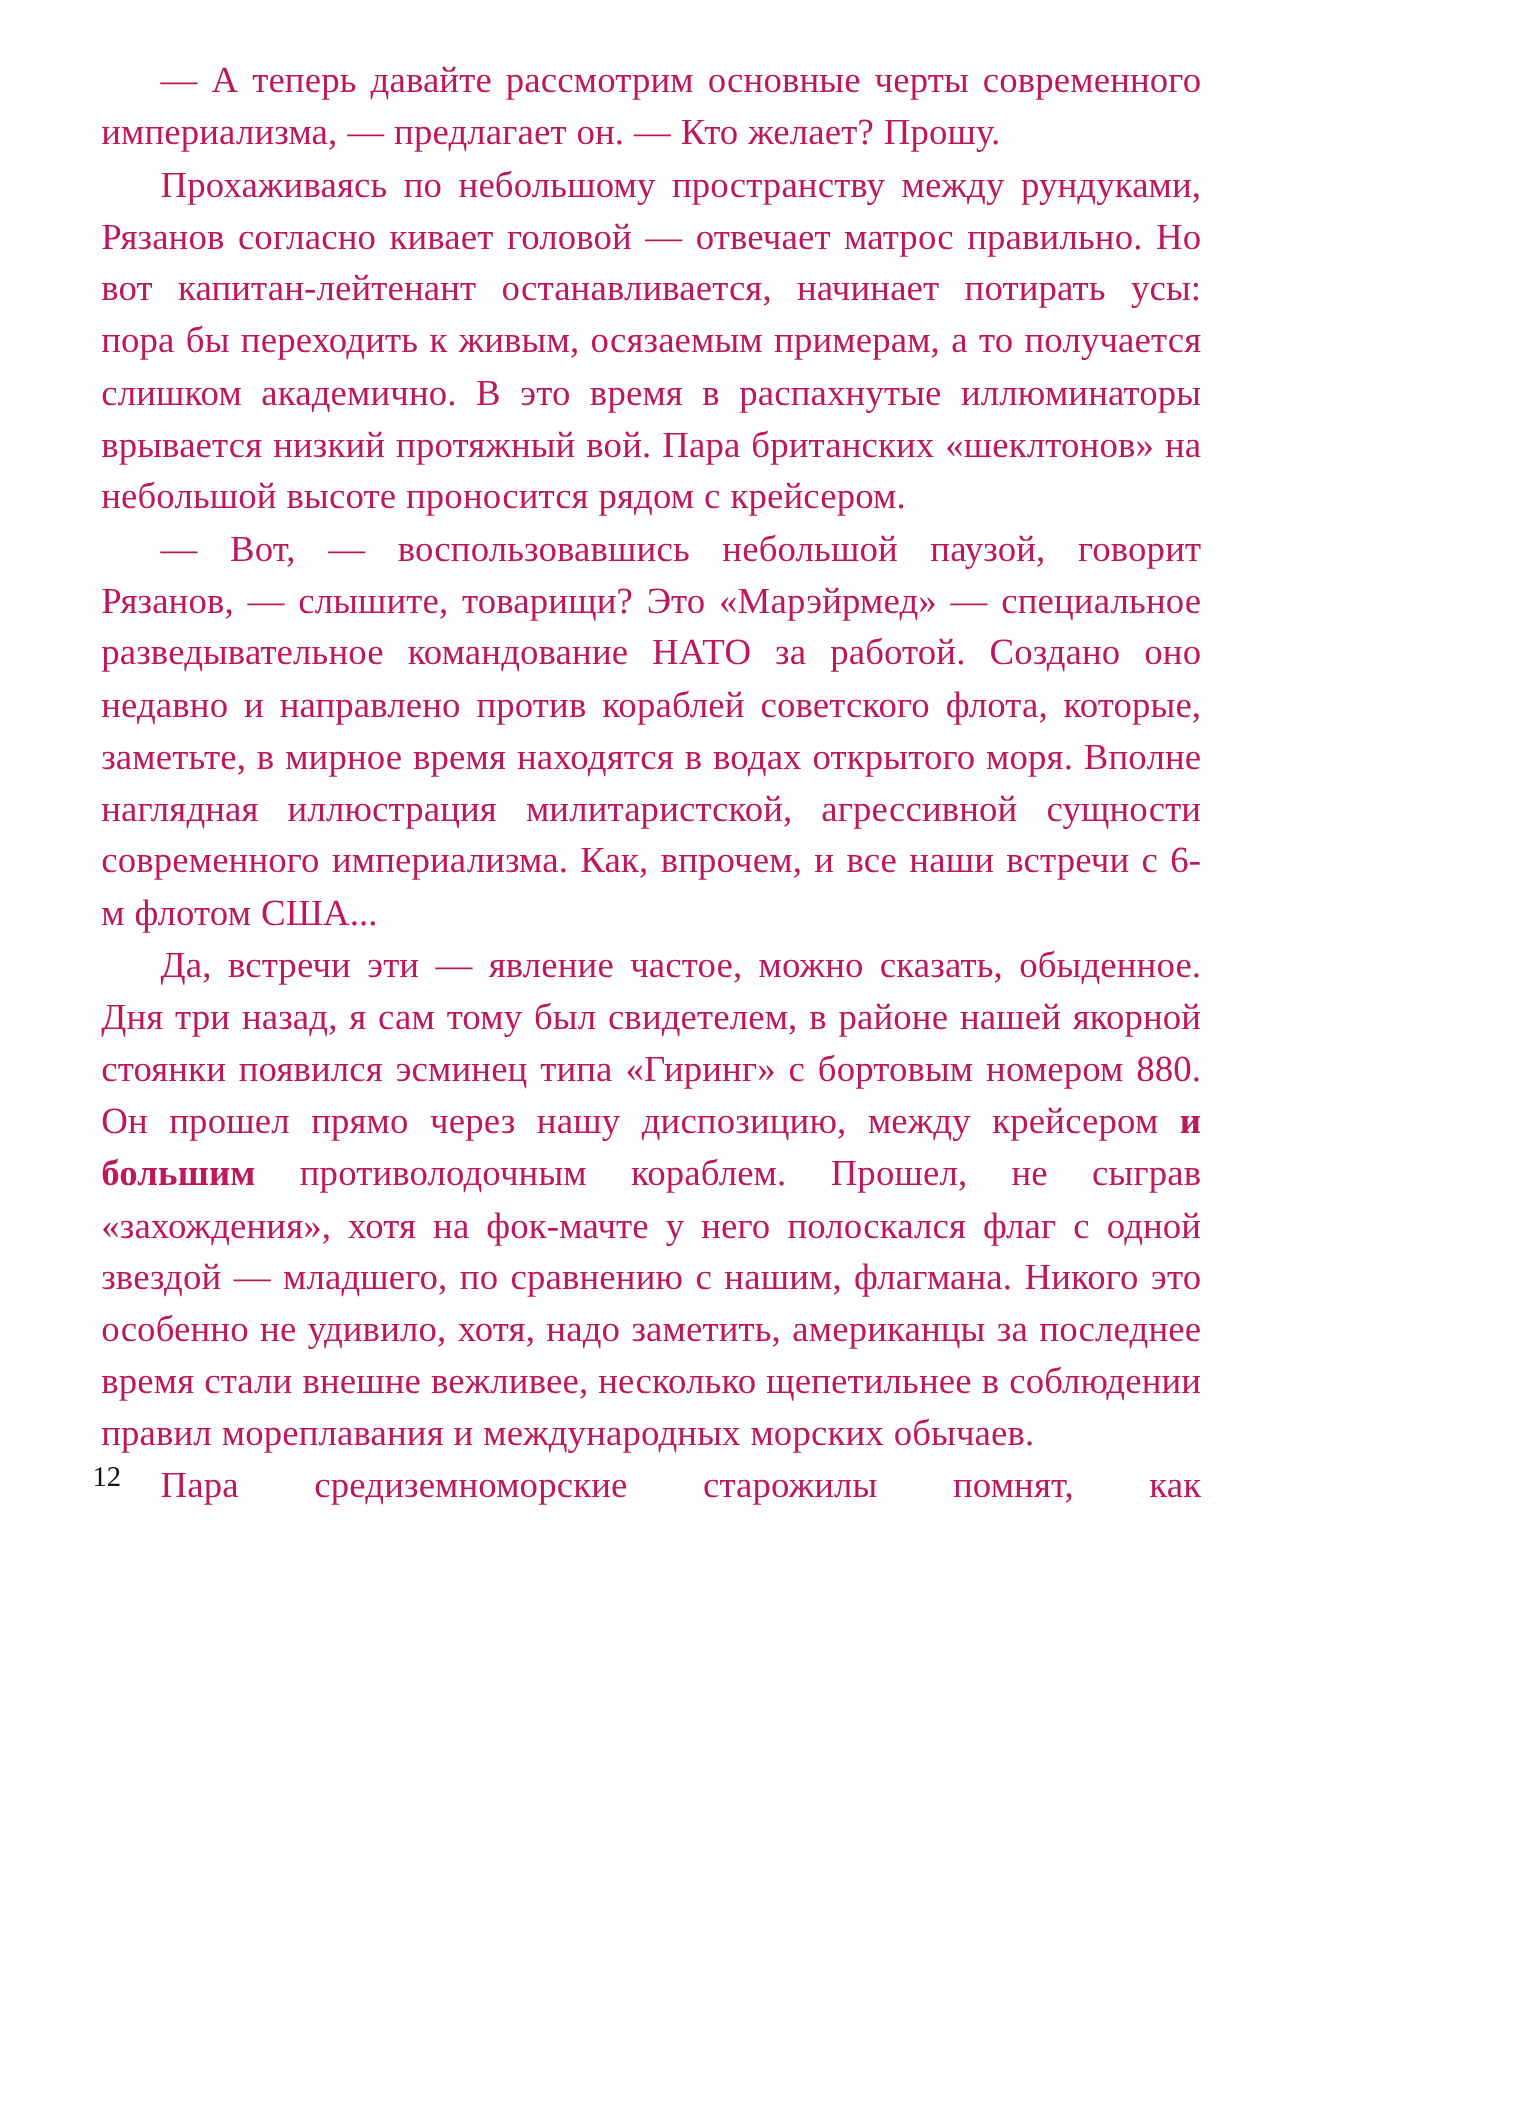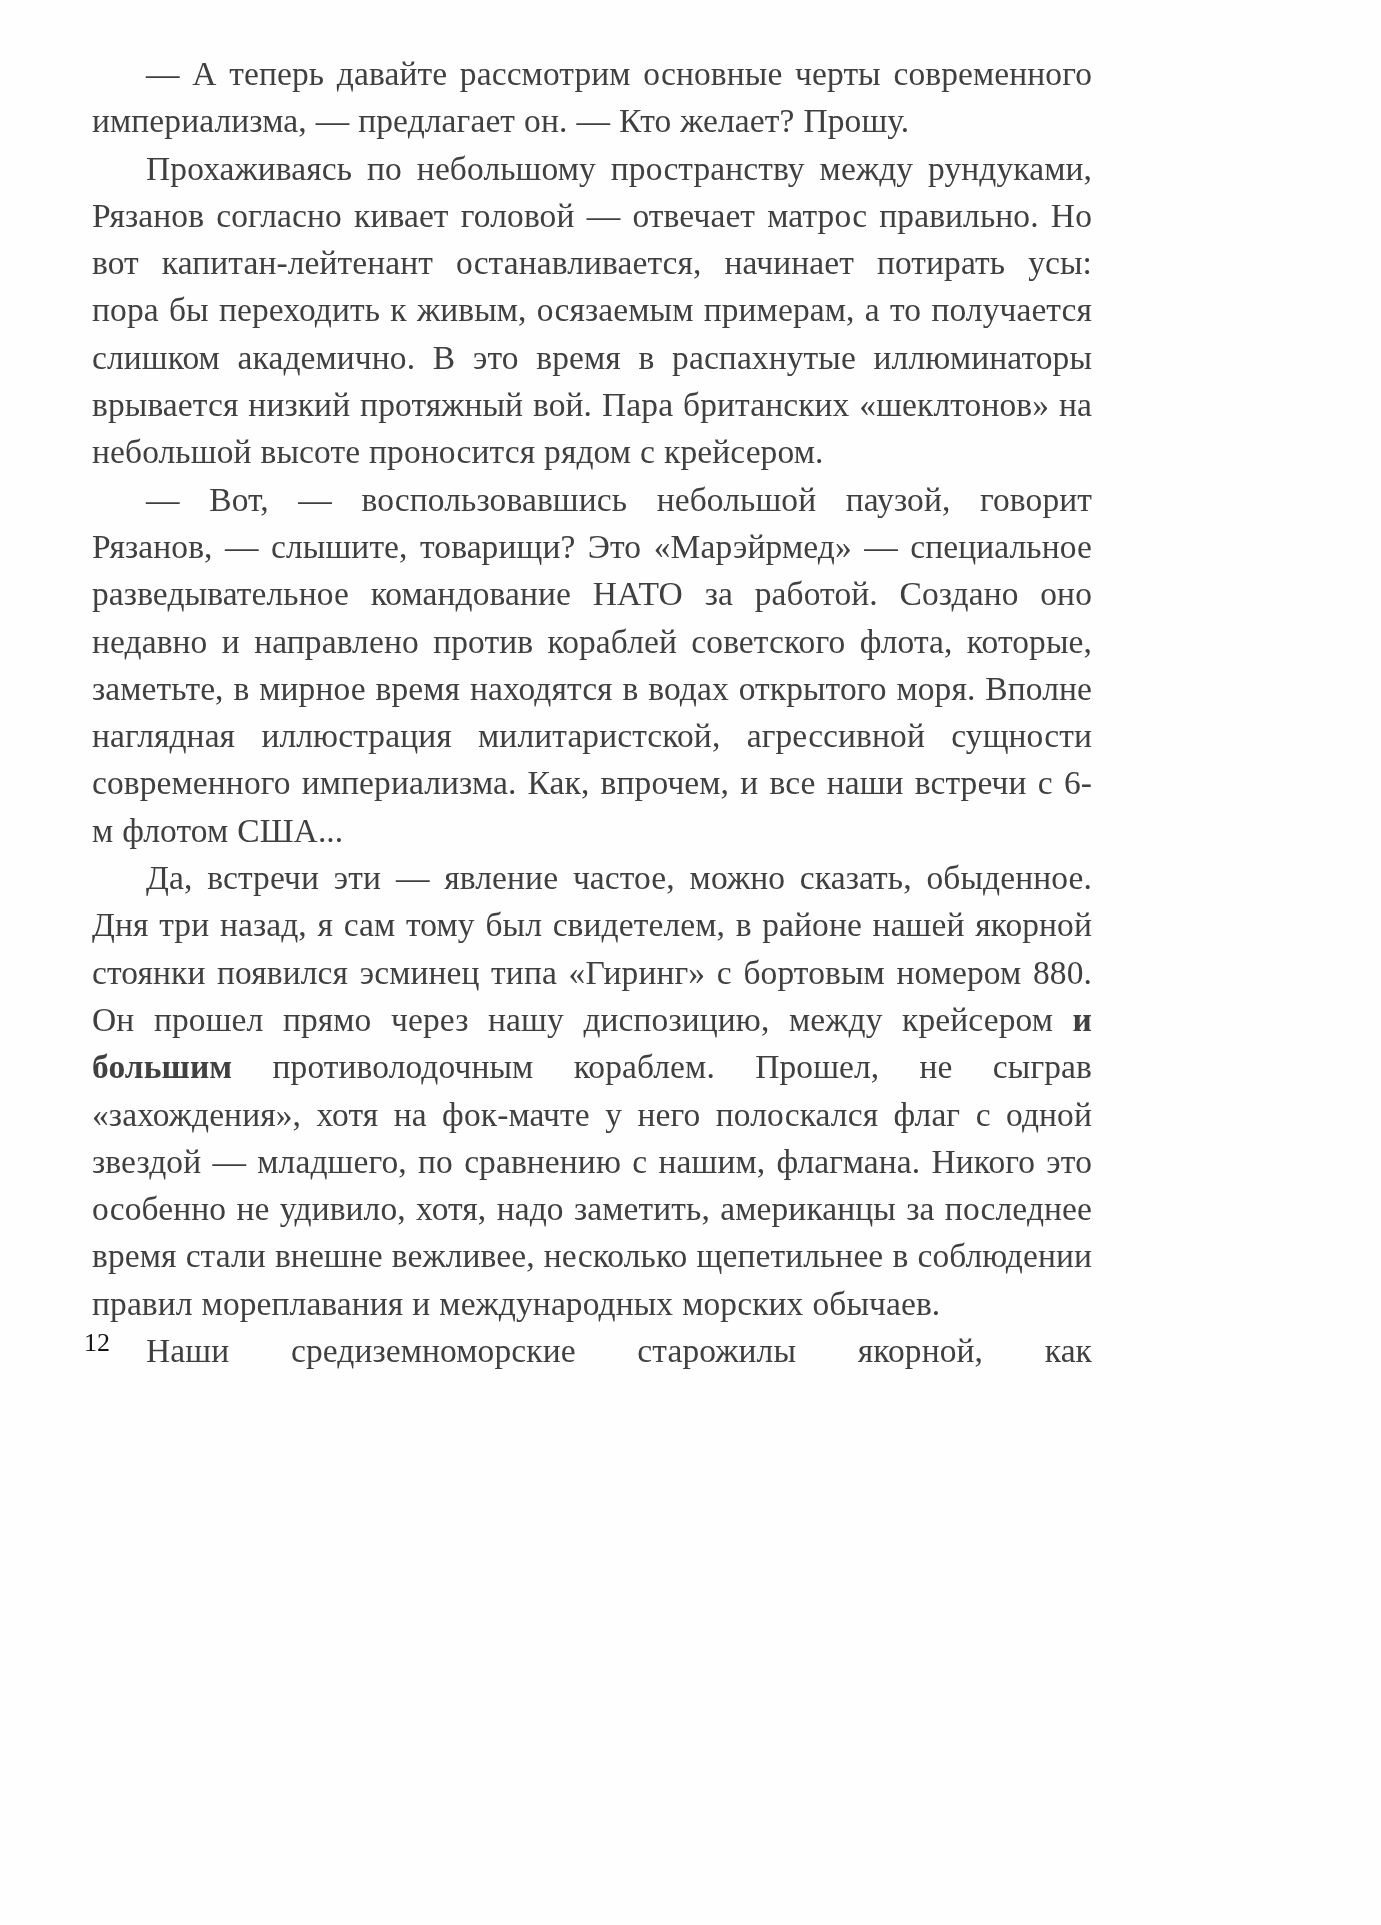--- a/index.html
+++ b/index.html
@@ -32,21 +32,21 @@
     width: 1000px;
   }
 
   .para {
     margin: 0;
     text-align: justify;
     text-align-last: left;
     font-size: 33.5px;
     line-height: 47.3px;
     letter-spacing: 0.1px;
-    color: #404040;
+    color: #be185d;
     text-indent: 54px;
     -webkit-hyphens: none;
     hyphens: none;
     word-spacing: 0.5px;
   }
 
   .para.last-justify {
     text-align-last: justify;
   }
 
@@ -74,19 +74,19 @@
     <p class="para">— А теперь давайте рассмотрим основные черты современного империализма, — предлагает он. — Кто желает? Прошу.</p>
 
     <p class="para">Прохаживаясь по небольшому пространству между рундуками, Рязанов согласно кивает головой — отвечает матрос правильно. Но вот капитан-лейтенант останавливается, начинает потирать усы: пора бы переходить к живым, осязаемым примерам, а то получается слишком академично. В это время в распахнутые иллюминаторы врывается низкий протяжный вой. Пара британских «шеклтонов» на небольшой высоте проносится рядом с крейсером.</p>
 
     <p class="para">— Вот, — воспользовавшись небольшой паузой, говорит Рязанов, — слышите, товарищи? Это «Марэйрмед» — специальное разведывательное командование НАТО за работой. Создано оно недавно и направлено против кораблей советского флота, которые, заметьте, в мирное время находятся в водах открытого моря. Вполне наглядная иллюстрация милитаристской, агрессивной сущности современного империализма. Как, впрочем, и все наши встречи с 6-м флотом США...</p>
 
     <p class="para">
       <span>Да, встречи эти — явление частое, можно сказать, обыденное. Дня три назад, я сам тому был свидетелем, в районе нашей якорной стоянки появился эсминец типа «Гиринг» с бортовым номером 880. Он прошел прямо через нашу диспозицию, между крейсером </span><b class="bold">и большим</b><span> противолодочным кораблем. Прошел, не сыграв «захождения», хотя на фок-мачте у него полоскался флаг с одной звездой — младшего, по сравнению с нашим, флагмана. Никого это особенно не удивило, хотя, надо заметить, американцы за последнее время стали внешне вежливее, несколько щепетильнее в соблюдении правил мореплавания и международных морских обычаев.</span>
     </p>
 
-    <p class="para last-justify">Наши средиземноморские старожилы якорной, как</p>
+    <p class="para last-justify">Пара средиземноморские старожилы помнят, как</p>
 
   </div>
 
   <div id="page-number">12</div>
 
 </div>
 
 </body></html>

